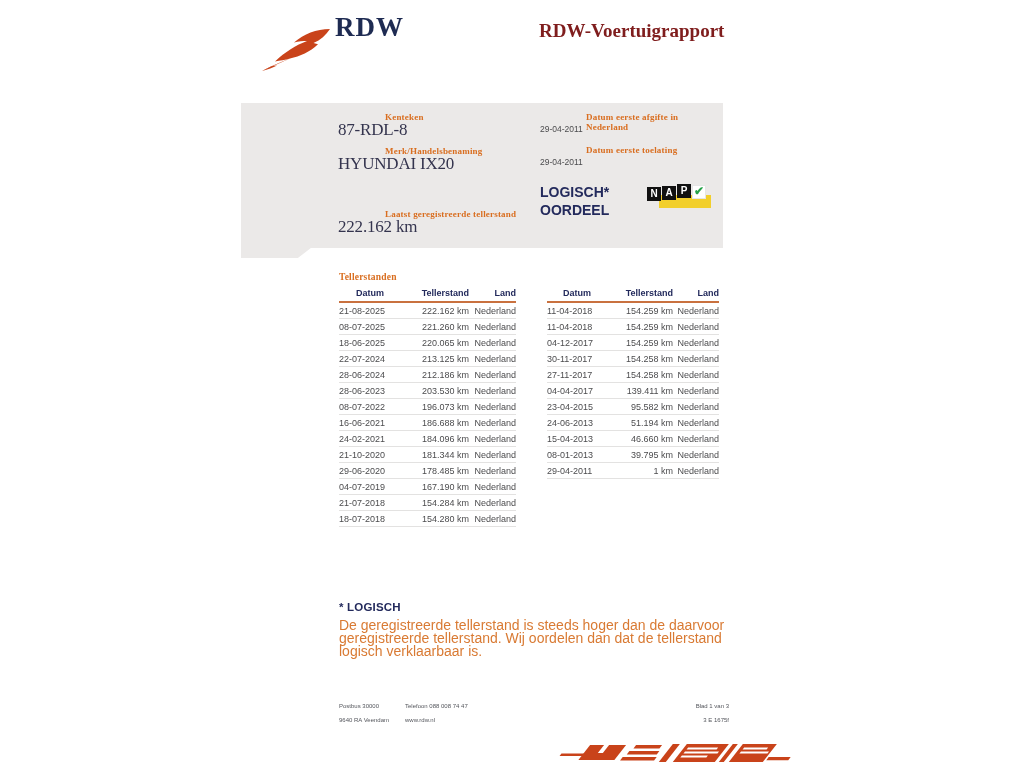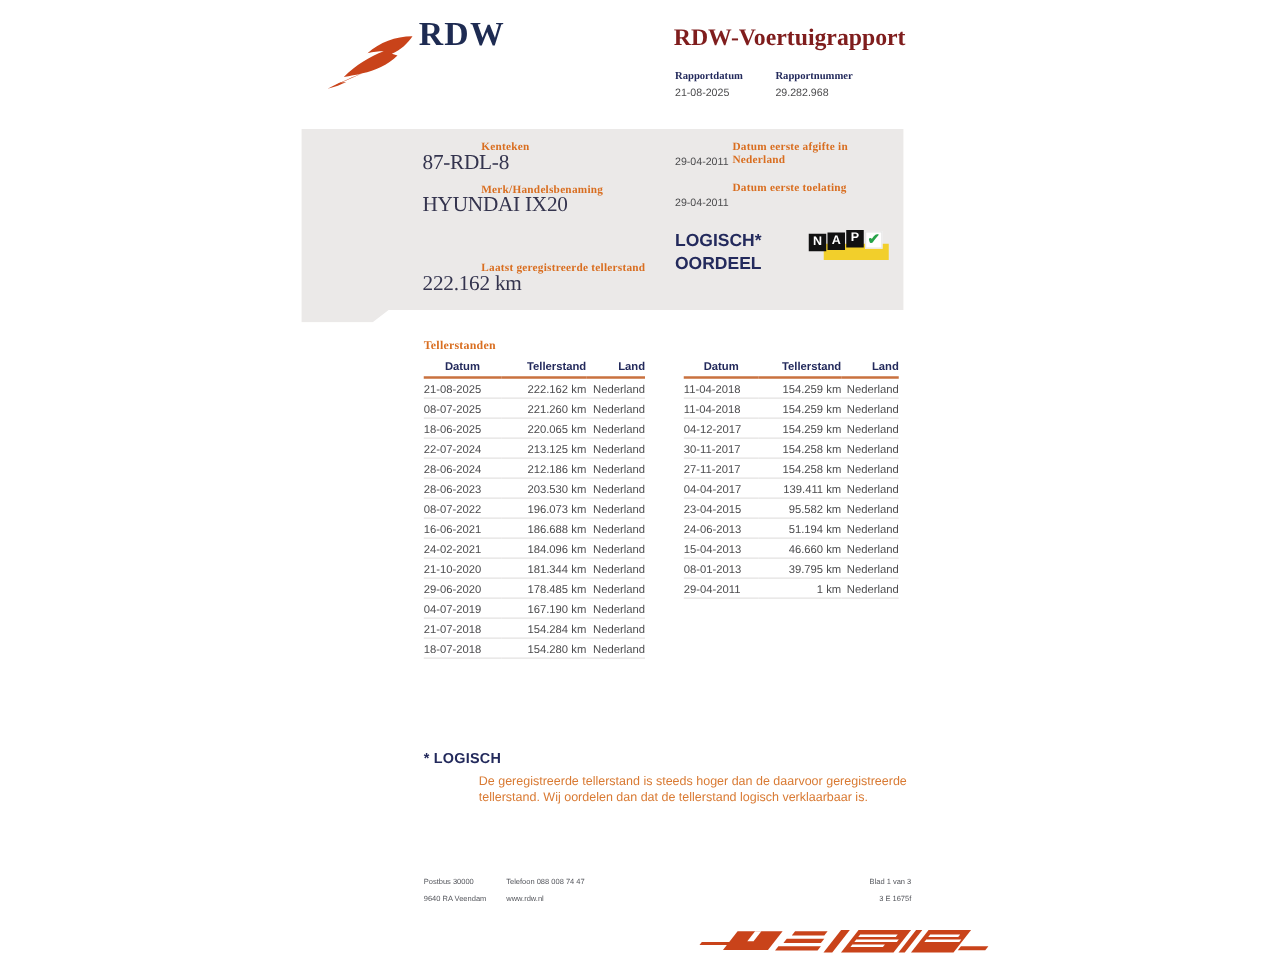--- a/index.html
+++ b/index.html
@@ -51,21 +51,21 @@
   th { font-size:9px; font-weight:bold; color:#232a5c; text-align:right;
        padding:0 0 3px 0; border-bottom:2px solid #c9713f; }
   th:first-child { text-align:center;margin-top:40px; }
   td { font-size:9px; color:#4c4c4e; text-align:right;
        padding:3px 0 2px 0; border-bottom:1px solid #e3e2e1; }
   td:first-child { text-align:left; }
 
   
   .footnote { position:absolute; left:339px; top:601px; width:392px; }
   .footnote h3 { font-size:11.5px; font-weight:bold; color:#232a5c; letter-spacing:.2px; }
-  .footnote p  { margin-top:6px; font-size:10px; line-height:13px; color:#d97a33;margin-left:44px; }
+  .footnote p  { margin-top:6px; font-size:14px; line-height:13px; color:#d97a33; }
 
   
   .footer { position:absolute; left:339px; top:699px; width:390px;
             display:flex; font-size:6px; color:#54565c; line-height:14px; }
   .footer .col-a { width:66px; }
   .footer .col-b { flex:1; }
   .footer .col-c { text-align:right; }
 
   
   .bottom-mark { position:absolute; left:548px; top:740px; }
@@ -79,30 +79,20 @@
     <svg width="72" height="48" viewBox="0 0 72 48">
       <path fill="#c9431a" d="M2,45 C14,39 23,35 30,32.5 C25,34 20,34.5 15,35.5
         C25,26 36,19 47,15 C43,15 38.5,15.3 34,16.5 C44,8 56,3 70,3
         C66,9 60.5,14 53.5,17 L58,18.3 C50,26 40,30.5 30,32.5 Z"></path>
       <path fill="#c9431a" d="M2,45 C8,43.5 13,41.5 17,39.5 L12,40 Z"></path>
     </svg>
   </div>
   <div class="logo-text">RDW</div>
 
   <div class="doc-title">RDW-Voertuigrapport</div>
-  <div class="report-meta">
-    <div>
-      <div class="lbl">Rapportdatum</div>
-      <div class="val">21-08-2025</div>
-    </div>
-    <div>
-      <div class="lbl">Rapportnummer</div>
-      <div class="val">29.282.968</div>
-    </div>
-  </div>
 
   <div class="panel">
     <div class="olbl" style="left:98px; top:9px;">Kenteken</div>
     <div class="bigval" style="left:97px; top:17px;">87-RDL-8</div>
 
     <div class="olbl" style="left:98px; top:43px;">Merk/Handelsbenaming</div>
     <div class="bigval" style="left:97px; top:51px;">HYUNDAI IX20</div>
 
     <div class="olbl" style="left:98px; top:106px;">Laatst geregistreerde tellerstand</div>
     <div class="bigval" style="left:97px; top:114px;">222.162 km</div>

